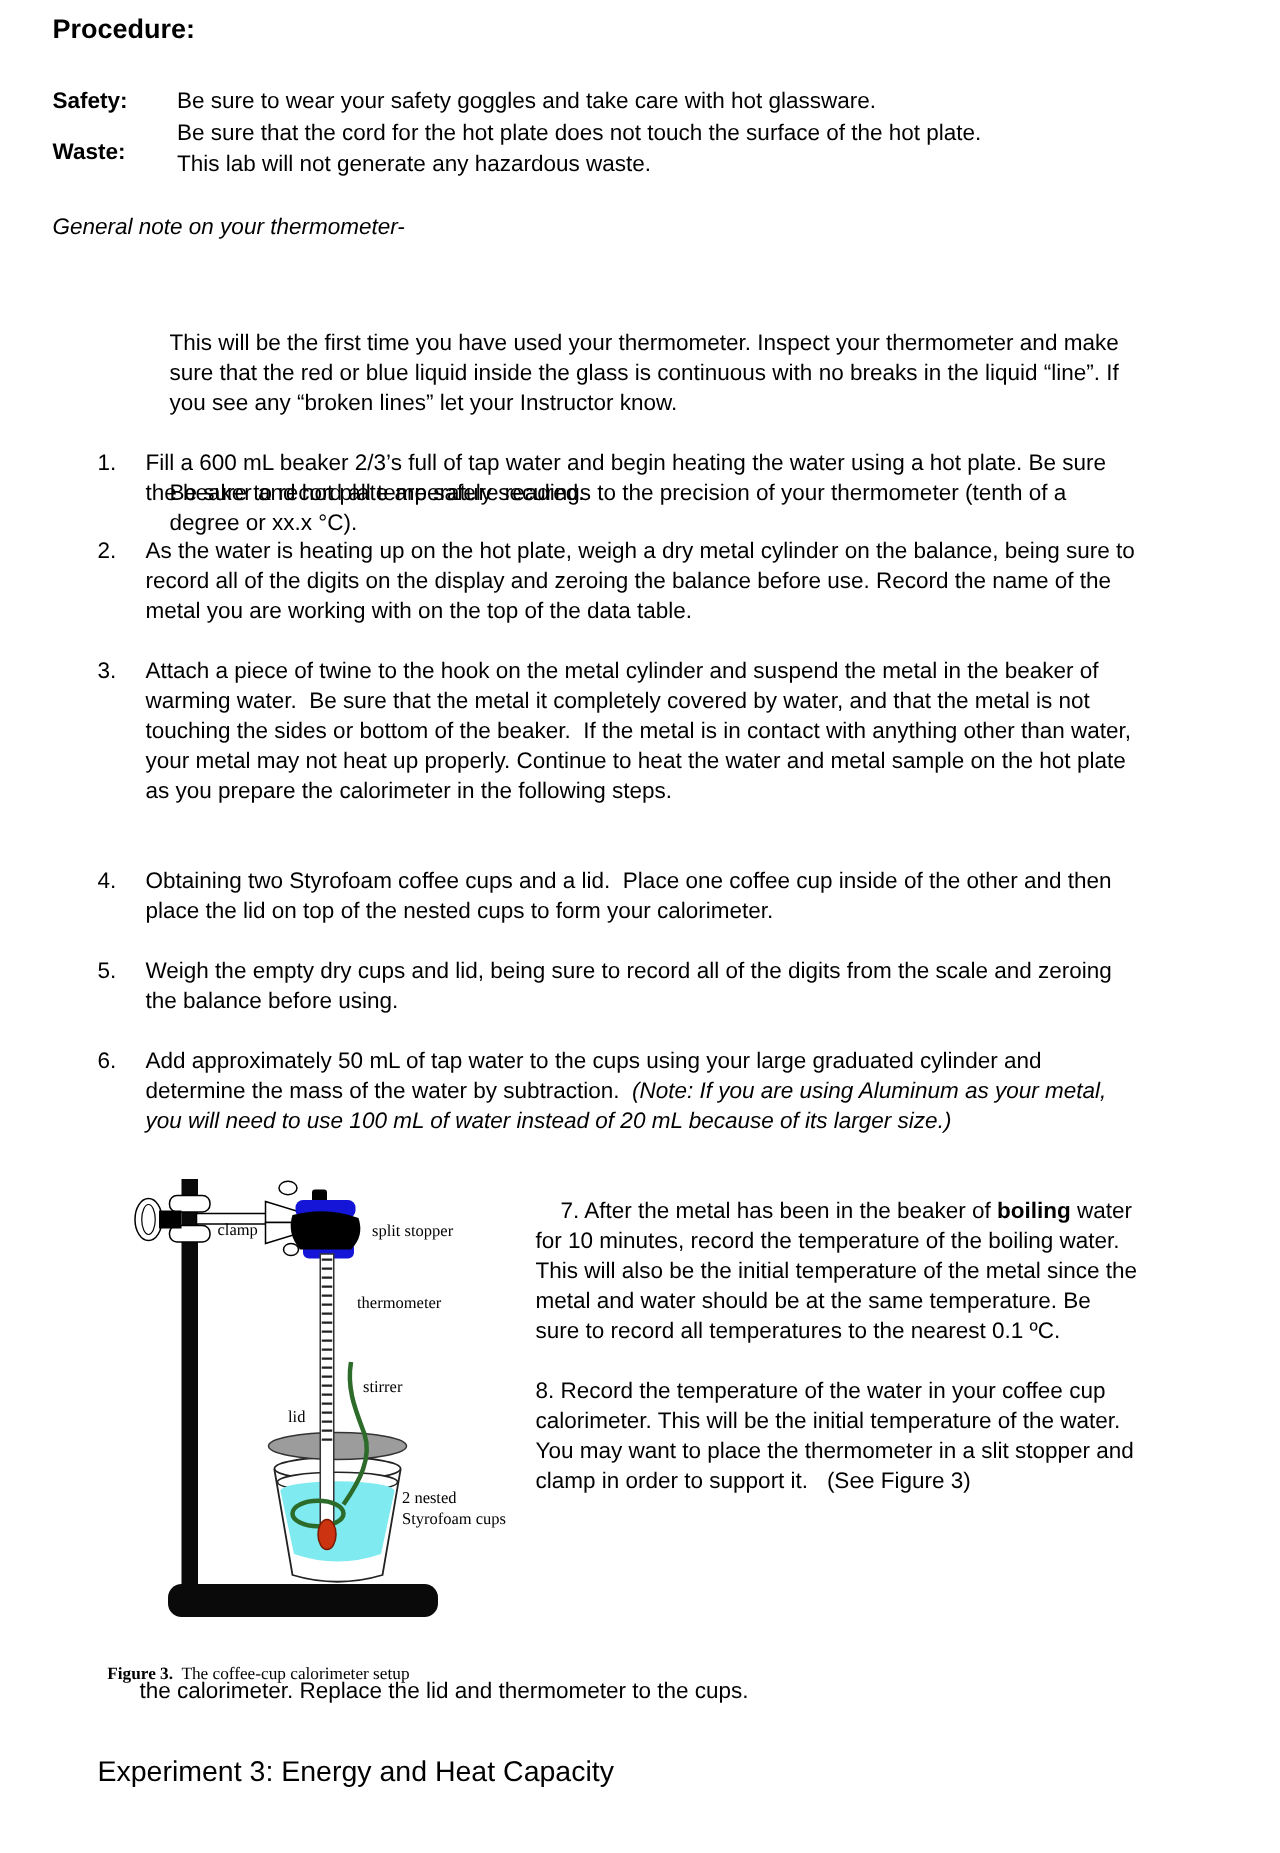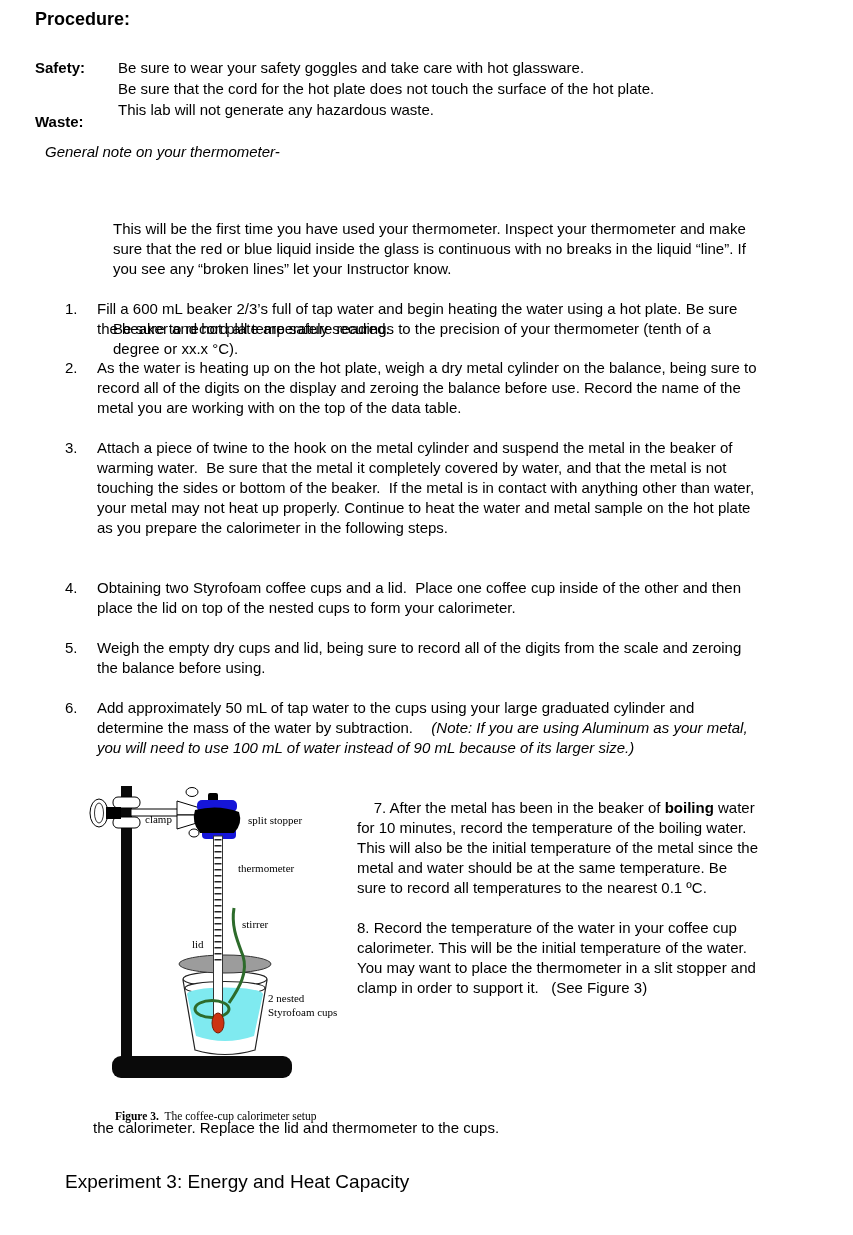--- a/index.html
+++ b/index.html
@@ -2,43 +2,43 @@
 <html><head>
 <meta charset="utf-8">
 <style>
   html,body{margin:0;padding:0;background:#fff;}
   .page{
     position:relative;width:853px;height:1235px;background:#ffffff;overflow:hidden;
     font-family:"Liberation Sans",sans-serif;font-size:15px;line-height:20px;color:#000;padding-left:40px;
   }
   .abs{position:absolute;white-space:pre-wrap;}
   .bold{font-weight:bold;}
-  .italic{font-style:italic;margin-left:10px;}
+  .italic{font-style:italic;}
   .title{font-size:18px;font-weight:bold;line-height:22px;}
   .note-para div{margin:0;}
   .step{display:flex;}
   .step .num{width:32px;flex:0 0 32px;}
   .step .stext{width:665px;}
   .rightcol{width:402px;}
-  .caption{font-family:"Liberation Serif",serif;font-size:11.5px;line-height:14px;text-align:center;}
+  .caption{font-family:"Liberation Serif",serif;font-size:11.5px;line-height:14px;}
   .footer-left{font-size:19px;}
   .footer-right{font-size:18px;}
   svg text{font-family:"Liberation Serif",serif;font-size:11px;fill:#000;}
 </style>
 </head>
 <body>
 
 <div class="page">
 
   <div class="abs title" style="left:35px;top:8px">Procedure:</div>
 
   <div class="abs bold" style="left:35px;top:58px">Safety:</div>
   <div class="abs" style="left:118px;top:58px">Be sure to wear your safety goggles and take care with hot glassware.</div>
   <div class="abs" style="left:118px;top:79px">Be sure that the cord for the hot plate does not touch the surface of the hot plate.</div>
-  <div class="abs bold" style="left:35px;top:112px">Waste:</div>
+  <div class="abs bold" style="left:35px;top:92px">Waste:</div>
   <div class="abs" style="left:118px;top:100px">This lab will not generate any hazardous waste.</div>
 
   <div class="abs italic" style="left:35px;top:142px">General note on your thermometer-</div>
 
   <div class="abs note-para" style="left:113px;top:179px;width:648px">
     <div>This will be the first time you have used your thermometer. Inspect your thermometer and make sure that the red or blue liquid inside the glass is continuous with no breaks in the liquid “line”. If you see any “broken lines” let your Instructor know.</div>
     <div>Be sure to record all temperature readings to the precision of your thermometer (tenth of a degree or xx.x °C).</div>
   </div>
 
   <div class="abs step" style="left:65px;top:299px">
@@ -61,21 +61,21 @@
     <div class="stext">Obtaining two Styrofoam coffee cups and a lid.  Place one coffee cup inside of the other and then place the lid on top of the nested cups to form your calorimeter.</div>
   </div>
 
   <div class="abs step" style="left:65px;top:638px">
     <span class="num">5.</span>
     <div class="stext">Weigh the empty dry cups and lid, being sure to record all of the digits from the scale and zeroing the balance before using.</div>
   </div>
 
   <div class="abs step" style="left:65px;top:698px">
     <span class="num">6.</span>
-    <div class="stext"><span>Add approximately 50 mL of tap water to the cups using your large graduated cylinder and determine the mass of the water by subtraction.  </span><span class="italic">(Note: If you are using Aluminum as your metal, you will need to use 100 mL of water instead of 90 mL because of its larger size.)</span></div>
+    <div class="stext"><span>Add approximately 50 mL of tap water to the cups using your large graduated cylinder and determine the mass of the water by subtraction.  </span><span class="italic">(Note: If you are using Aluminum as your metal, you will need to use 100 mL of water instead of 20 mL because of its larger size.)</span></div>
   </div>
 
   <svg class="abs" style="left:82px;top:780px" width="280" height="302" viewBox="0 0 280 302">
 
     <rect x="39" y="6" width="11" height="282" fill="#0a0a0a"></rect>
     <rect x="30" y="276" width="180" height="22" rx="9" fill="#0a0a0a"></rect>
 
     <rect x="31" y="17" width="27" height="11" rx="5" fill="#fff" stroke="#000"></rect>
     <rect x="31" y="37" width="27" height="11" rx="5" fill="#fff" stroke="#000"></rect>
     <ellipse cx="17" cy="33" rx="9" ry="14" fill="#fff" stroke="#000"></ellipse>

